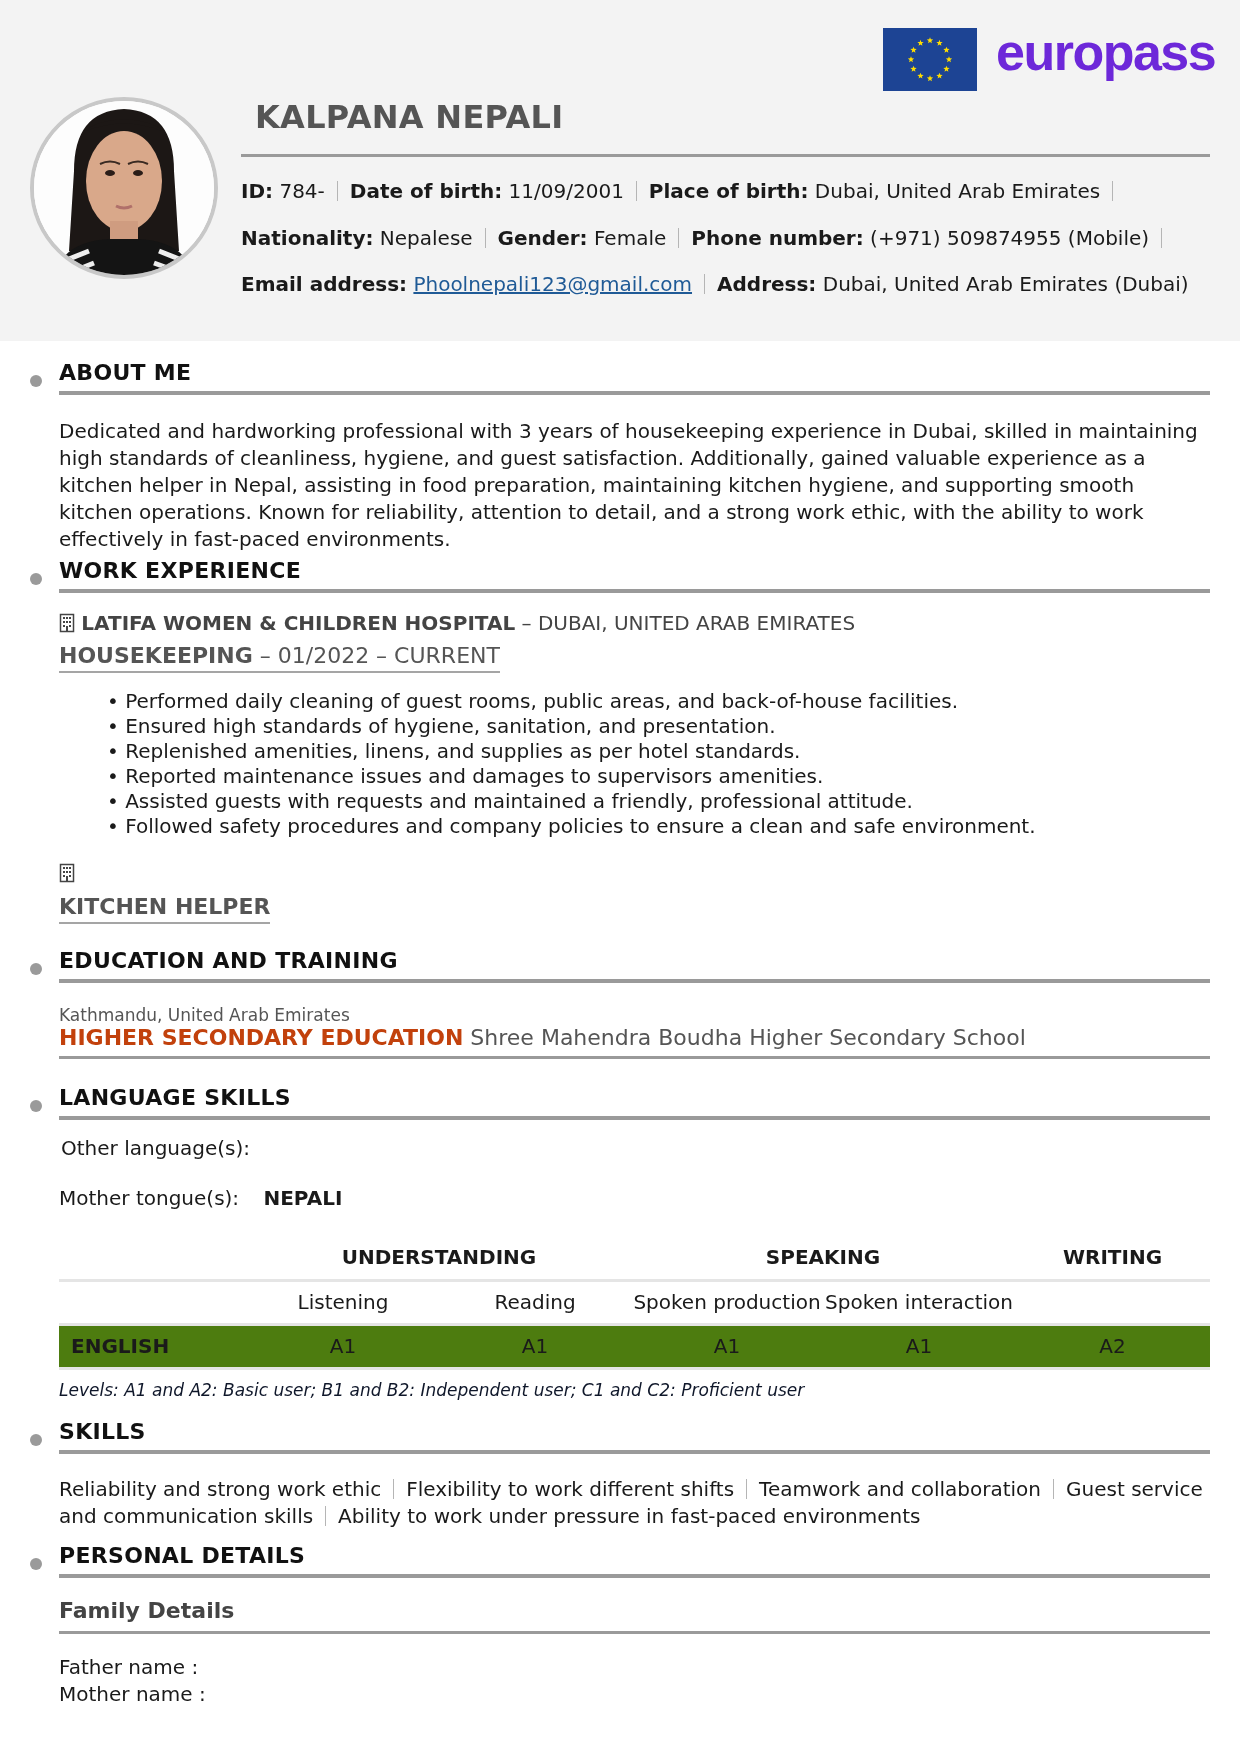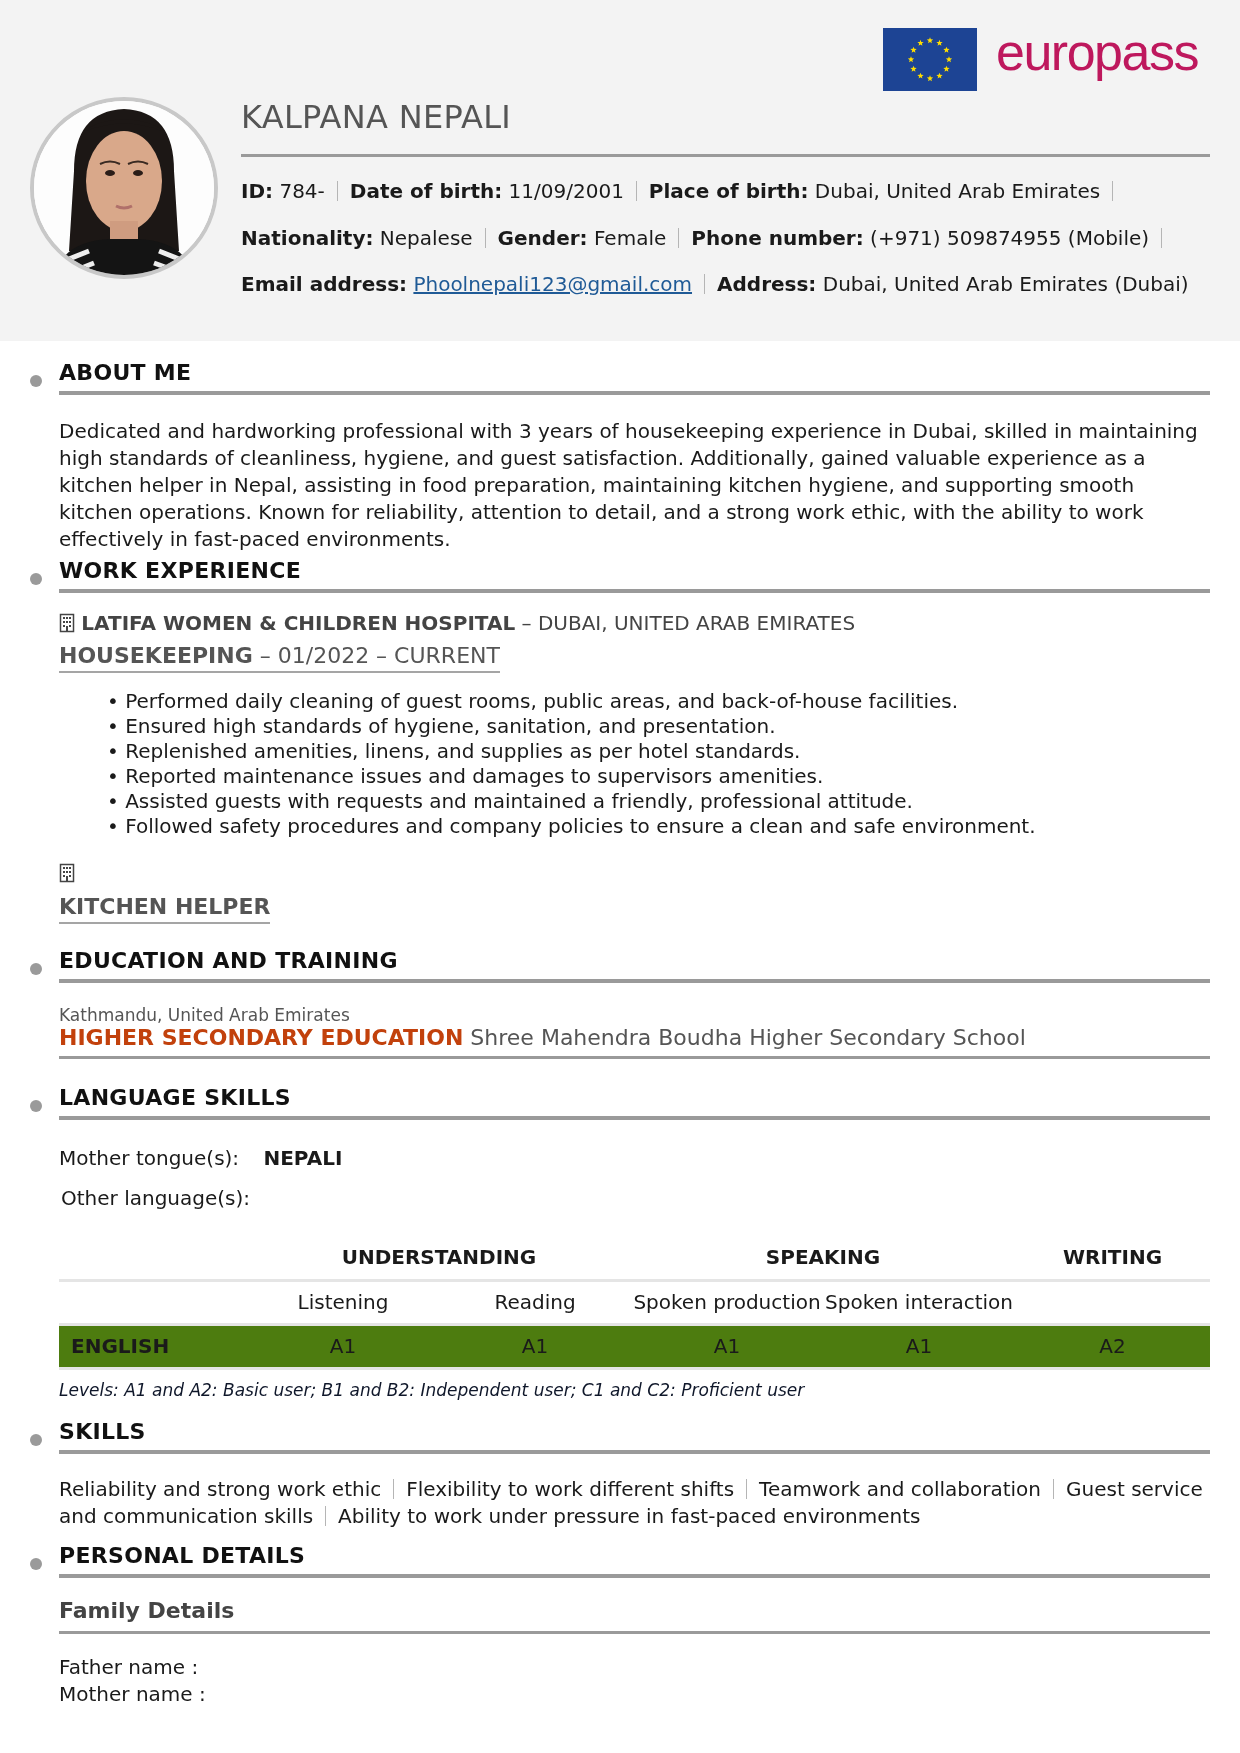--- a/index.html
+++ b/index.html
@@ -2,26 +2,26 @@
 <html><head>
 <meta charset="utf-8">
 <style>
   * { box-sizing: border-box; margin: 0; padding: 0; }
   html, body { width: 1240px; height: 1753px; background: #ffffff; overflow: hidden; }
   body { font-family: "DejaVu Sans", sans-serif; color: #1a1a1a; position: relative; }
 
   .header { position: absolute; left: 0; top: 0; width: 1240px; height: 341px; background: #f3f3f3; }
   .eu-flag { position: absolute; left: 883px; top: 28px; width: 94px; height: 63px; background: #1d4494; }
   .eu-flag svg { width: 100%; height: 100%; display: block; }
-  .brand { position: absolute; left: 996px; top: 26px; font-size: 52px; font-weight: normal; color: #be185d; letter-spacing: -1.5px; line-height: 1; font-family: "Liberation Sans", sans-serif; }
+  .brand { position: absolute; left: 996px; top: 26px; font-size: 52px; font-weight: bold; color: #6d28d9; letter-spacing: -1.5px; line-height: 1; font-family: "Liberation Sans", sans-serif; }
 
   .photo { position: absolute; left: 30px; top: 97px; width: 188px; height: 182px; border-radius: 50%; border: 4px solid #c8c8c8; background: #ffffff; overflow: hidden; }
   .photo svg { width: 100%; height: 100%; display: block; }
 
-  .name { position: absolute; left: 241px; top: 98px; font-size: 32px; font-weight: normal; color: #555555; letter-spacing: 0.3px; text-align: center; }
+  .name { position: absolute; left: 255px; top: 98px; font-size: 32px; font-weight: bold; color: #555555; letter-spacing: 0.3px; text-align: center; }
   .name-rule { position: absolute; left: 241px; top: 154px; width: 969px; height: 3px; background: #9a9a9a; }
   .info-row { position: absolute; left: 241px; font-size: 20px; color: #1a1a1a; white-space: nowrap; }
   .info-row b { font-weight: bold; }
   .sep { display: inline-block; width: 1px; height: 20px; background: #b5b5b5; margin: 0 12px; vertical-align: -3px; }
   .link { color: #1f5a96; text-decoration: underline; }
 
   .section { position: absolute; left: 59px; width: 1151px; }
   .sec-head { font-size: 22px; font-weight: bold; color: #111; letter-spacing: 0.3px; }
   .sec-rule { height: 4px; background: #9a9a9a; margin-top: 6px; }
   .bullet { position: absolute; left: -29px; width: 12px; height: 12px; border-radius: 50%; background: #9a9a9a; }
@@ -169,25 +169,25 @@
   <div style="margin-top:22px; font-size:17px; color:#555;">Kathmandu, United Arab Emirates</div>
   <div style="font-size:22px; color:#555; padding-bottom:6px; border-bottom:3px solid #9a9a9a;">
     <b style="color:#c2410c;">HIGHER SECONDARY EDUCATION</b><span> Shree Mahendra Boudha Higher Secondary School</span>
   </div>
 </div>
 
 <div class="section" style="top:1085px;">
   <div class="bullet" style="top:15px;"></div>
   <div class="sec-head">LANGUAGE SKILLS</div>
   <div class="sec-rule"></div>
+  <div style="margin-top:16px; margin-left:2px; font-size:20px;">Other language(s):</div>
   <div style="margin-top:26px; font-size:20px;">
     <span>Mother tongue(s):</span>
     <b style="margin-left:18px;">NEPALI</b>
   </div>
-  <div style="margin-top:16px; margin-left:2px; font-size:20px;">Other language(s):</div>
 
   <table class="lang" style="margin-top:26px;">
     <colgroup>
         <col style="width:188px">
         <col style="width:192px">
         <col style="width:192px">
         <col style="width:192px">
         <col style="width:192px">
         <col style="width:195px">
       </colgroup>

